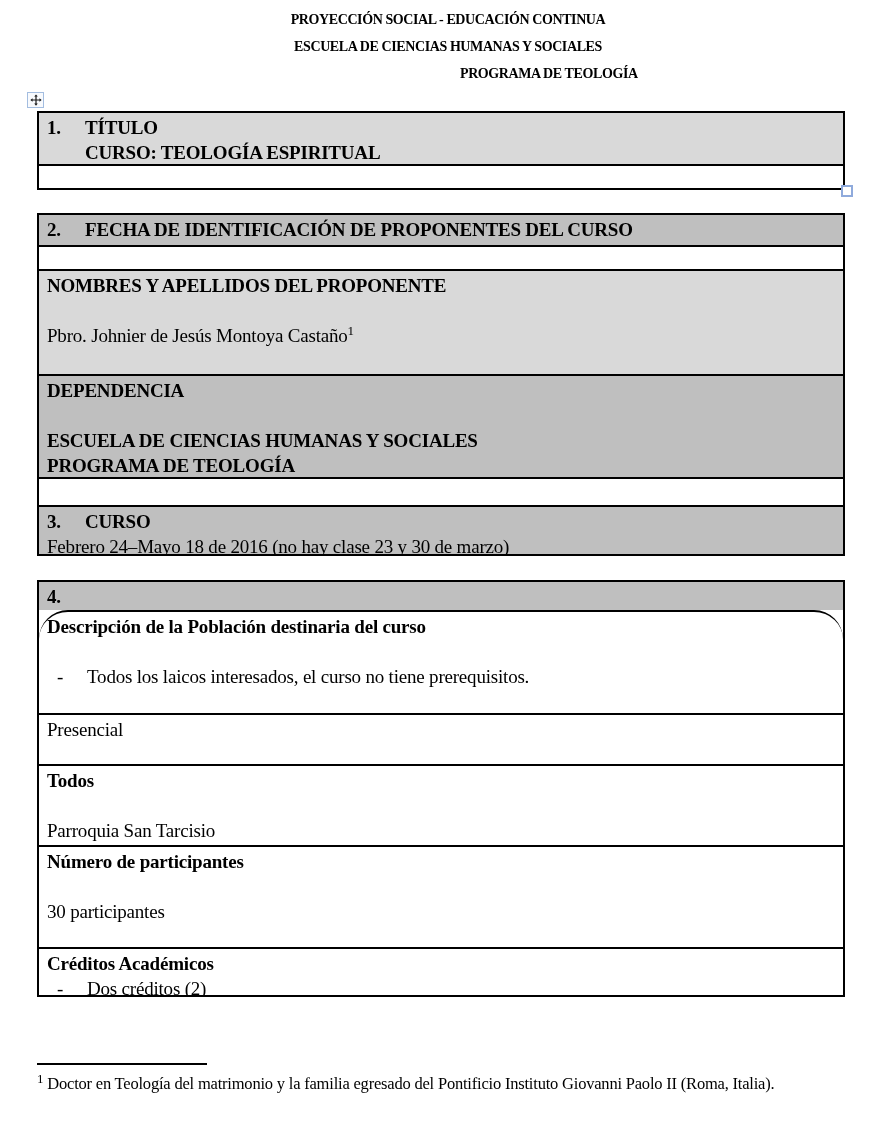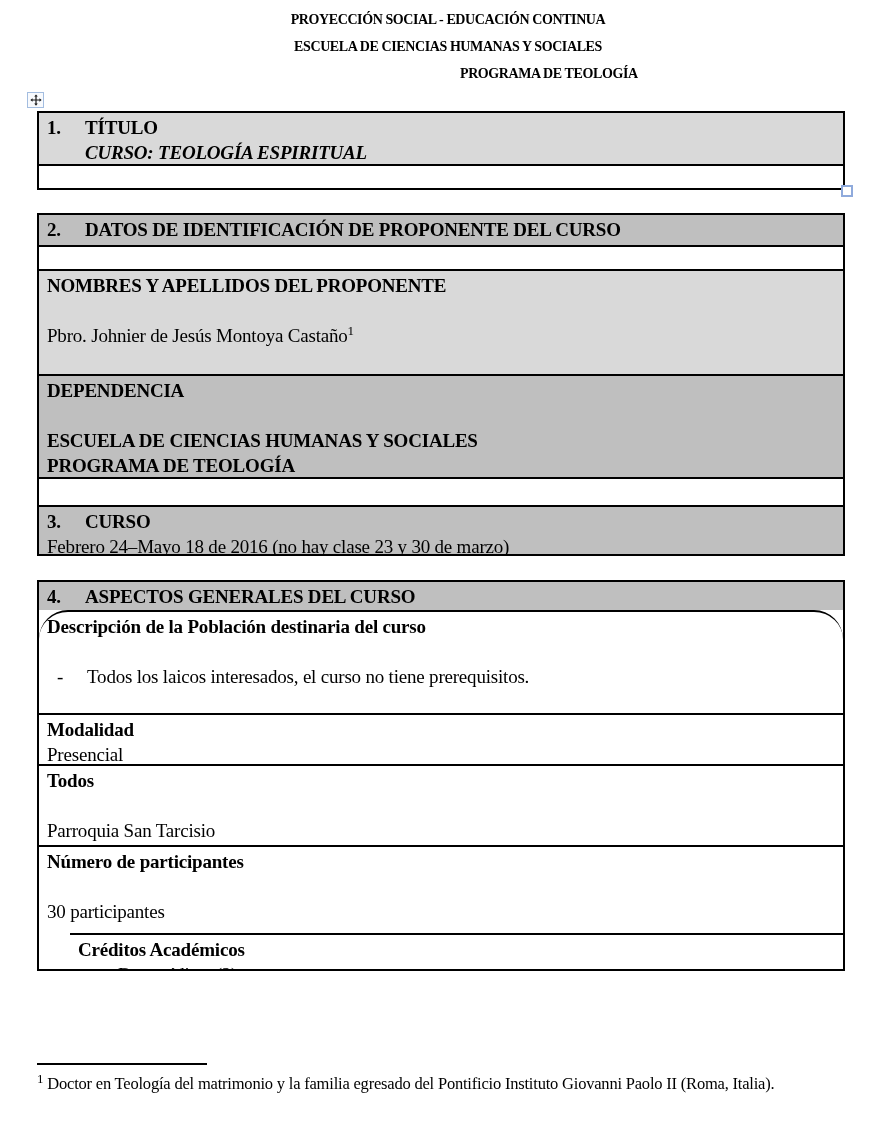--- a/index.html
+++ b/index.html
@@ -45,21 +45,21 @@
     box-sizing:border-box;
     padding:2px 8px 0 8px;
     overflow:hidden;
   }
   .row + .row{border-top:2px solid #000000;}
   .bg-light{background:#d9d9d9;}
   .bg-med{background:#bfbfbf;}
   .bold{font-weight:bold;}
   .numline{display:flex;}
   .numcol{flex:0 0 38px;}
-  .indent-under-num{padding-left:38px;font-style:italic;}
+  .indent-under-num{padding-left:38px;}
   .blank{height:25px;}
   .dashline{display:flex;padding-left:10px;}
   .dashcol{flex:0 0 30px;}
   sup{font-size:13px;line-height:0;vertical-align:super;}
   
   .footnote-rule{
     position:absolute;left:37px;top:1063px;
     width:170px;border-top:2px solid #000;
   }
   .footnote{
@@ -94,21 +94,21 @@
     </div>
     <div class="row" style="height:24px;"></div>
   </div>
 
   <div class="resize-handle"></div>
 
   <div class="tbl" style="top:213px;">
     <div class="row bg-med bold" style="height:30px;">
       <div class="numline">
         <span class="numcol">2.</span>
-        <span>DATOS DE IDENTIFICACIÓN DE PROPONENTE DEL CURSO</span>
+        <span>FECHA DE IDENTIFICACIÓN DE PROPONENTES DEL CURSO</span>
       </div>
     </div>
     <div class="row" style="height:24px;"></div>
     <div class="row bg-light" style="height:105px;">
       <div class="bold">NOMBRES Y APELLIDOS DEL PROPONENTE</div>
       <div class="blank"></div>
       <div><span>Pbro. Johnier de Jesús Montoya Castaño</span><sup>1</sup></div>
     </div>
     <div class="row bg-med bold" style="height:103px;">
       <div>DEPENDENCIA</div>
@@ -123,46 +123,44 @@
         <span>CURSO</span>
       </div>
       <div>Febrero 24–Mayo 18 de 2016 (no hay clase 23 y 30 de marzo)</div>
     </div>
   </div>
 
   <div class="tbl" style="top:580px;">
     <div class="row bg-med bold" style="height:28px;">
       <div class="numline">
         <span class="numcol">4.</span>
-        <span>ASPECTOS GENERALES DEL CURSO</span>
       </div>
     </div>
     <div class="row" style="height:103px;border-radius:29px;">
       <div class="bold">Descripción de la Población destinaria del curso</div>
       <div class="blank"></div>
       <div class="dashline">
         <span class="dashcol">-</span>
         <span>Todos los laicos interesados, el curso no tiene prerequisitos.</span>
       </div>
     </div>
     <div class="row" style="height:51px;">
-      <div class="bold">Modalidad</div>
       <div>Presencial</div>
     </div>
     <div class="row" style="height:81px;">
       <div class="bold">Todos</div>
       <div class="blank"></div>
       <div>Parroquia San Tarcisio</div>
     </div>
-    <div class="row" style="height:88px;">
+    <div class="row" style="height:102px;">
       <div class="bold">Número de participantes</div>
       <div class="blank"></div>
       <div>30 participantes</div>
     </div>
-    <div class="row" style="height:36px;margin-left:31px;">
+    <div class="row" style="height:48px;">
       <div class="bold">Créditos Académicos</div>
       <div class="dashline">
         <span class="dashcol">-</span>
         <span>Dos créditos (2)</span>
       </div>
     </div>
   </div>
 
   <div class="footnote-rule"></div>
   <div class="footnote"><sup>1</sup><span> Doctor en Teología del matrimonio y la familia egresado del Pontificio Instituto Giovanni Paolo II (Roma, Italia).</span></div>

